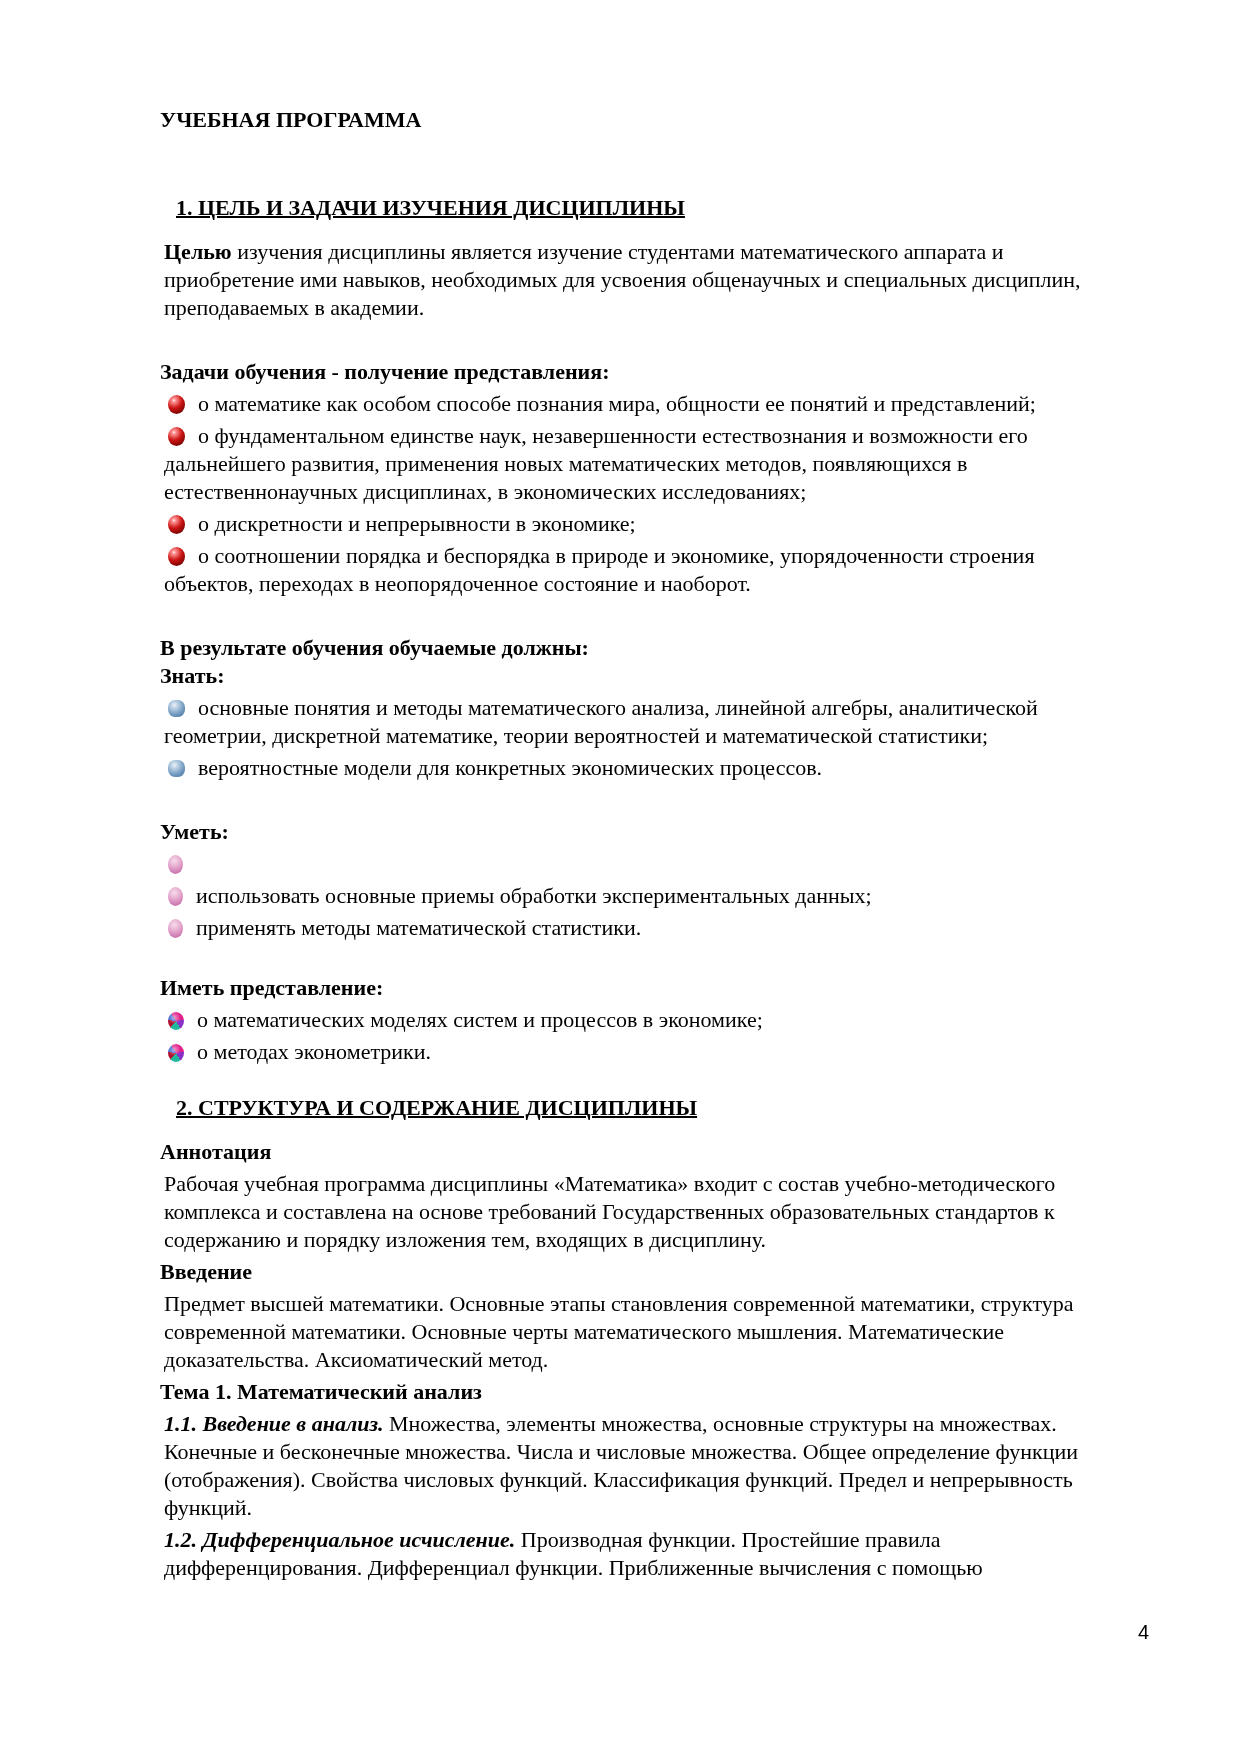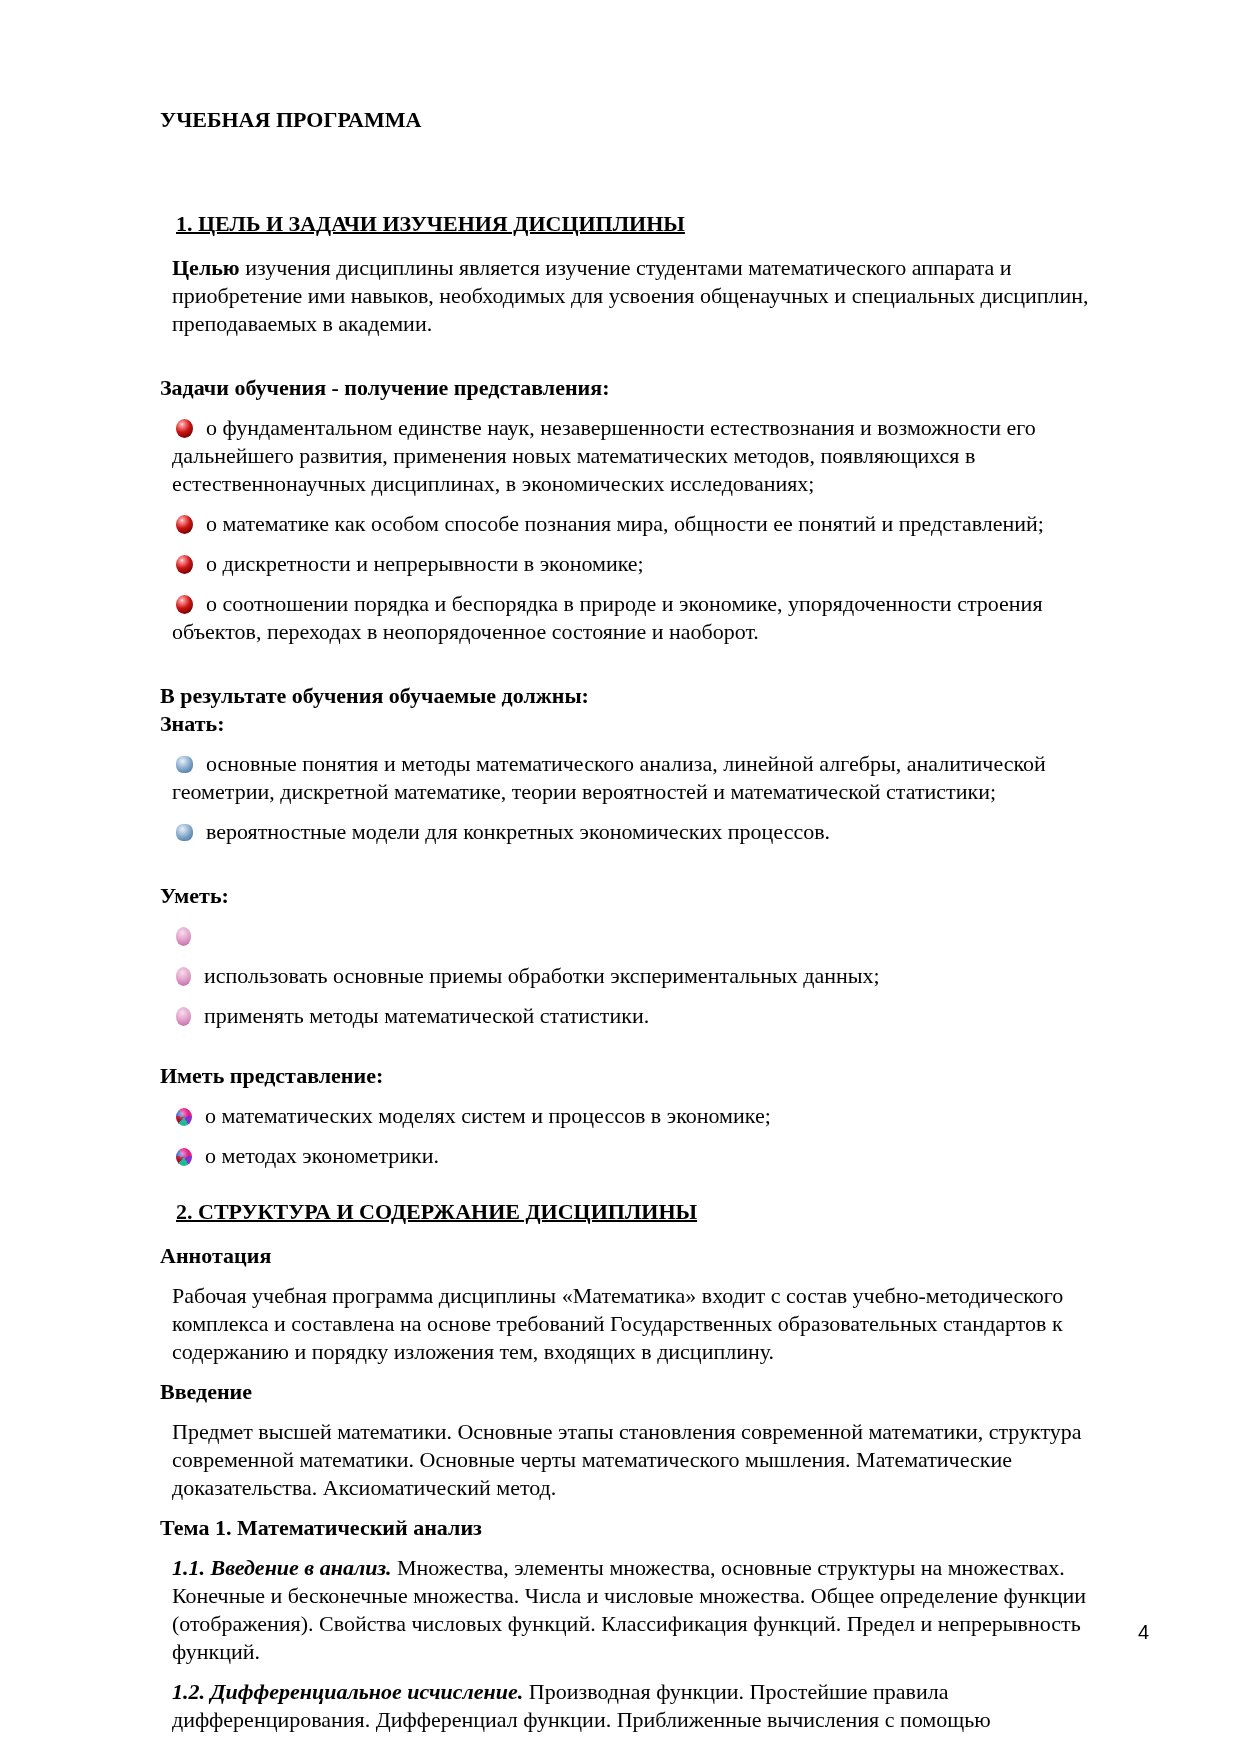--- a/index.html
+++ b/index.html
@@ -9,28 +9,28 @@
     background:#ffffff;
     font-family:"Liberation Serif", serif;
     color:#000000;
     overflow:hidden;
     margin:0 auto;
   }
   .content {
     position:absolute; left:160px; top:106px; width:965px;
     font-size:22px; line-height:28px;
   }
-  .doc-title { font-weight:bold; font-size:22px; margin:0 0 76px 0; }
+  .doc-title { font-weight:bold; font-size:22px; margin:0 0 60px 0; }
   .h-underline {
     font-weight:bold; font-size:22px; margin:16px;
     text-decoration:underline;
     text-decoration-thickness:2px;
   }
   .h-bold { font-weight:bold; font-size:22px; margin:0; }
-  p { margin:12px; }
+  p { margin:4px; }
   .mt-lg { margin-top:36px; }
   .mt-md { margin-top:32px; }
   .mt-sm { margin-top:28px; }
   .mt-xl { }
   strong.lead { font-weight:bold; }
   em.lead { font-weight:bold; font-style:italic; }
   .ball {
     display:inline-block;
     width:17px; height:19px;
     border-radius:50%;
@@ -68,22 +68,22 @@
   <div class="content">
 
     <p class="doc-title">УЧЕБНАЯ ПРОГРАММА</p>
 
     <p class="h-underline">1. ЦЕЛЬ И ЗАДАЧИ ИЗУЧЕНИЯ ДИСЦИПЛИНЫ</p>
 
     <p><strong class="lead">Целью</strong><span> изучения дисциплины является изучение студентами математического аппарата и приобретение ими навыков, необходимых для усвоения общенаучных и специальных дисциплин, преподаваемых в академии.</span></p>
 
     <p class="h-bold mt-lg">Задачи обучения - получение представления:</p>
 
+    <p><span class="ball red"></span><span>о математике как особом способе познания мира, общности ее понятий и представлений;</span></p>
     <p><span class="ball red"></span><span>о фундаментальном единстве наук, незавершенности естествознания и возможности его дальнейшего развития, применения новых математических методов, появляющихся в естественнонаучных дисциплинах, в экономических исследованиях;</span></p>
-    <p><span class="ball red"></span><span>о математике как особом способе познания мира, общности ее понятий и представлений;</span></p>
     <p><span class="ball red"></span><span>о дискретности и непрерывности в экономике;</span></p>
     <p><span class="ball red"></span><span>о соотношении порядка и беспорядка в природе и экономике, упорядоченности строения объектов, переходах в неопорядоченное состояние и наоборот.</span></p>
 
     <p class="h-bold mt-lg">В результате обучения обучаемые должны:</p>
     <p class="h-bold">Знать:</p>
 
     <p><span class="ball blue"></span><span>основные понятия и методы математического анализа, линейной алгебры, аналитической геометрии, дискретной математике, теории вероятностей и математической статистики;</span></p>
     <p><span class="ball blue"></span><span>вероятностные модели для конкретных экономических процессов.</span></p>
 
     <p class="h-bold mt-lg">Уметь:</p>

